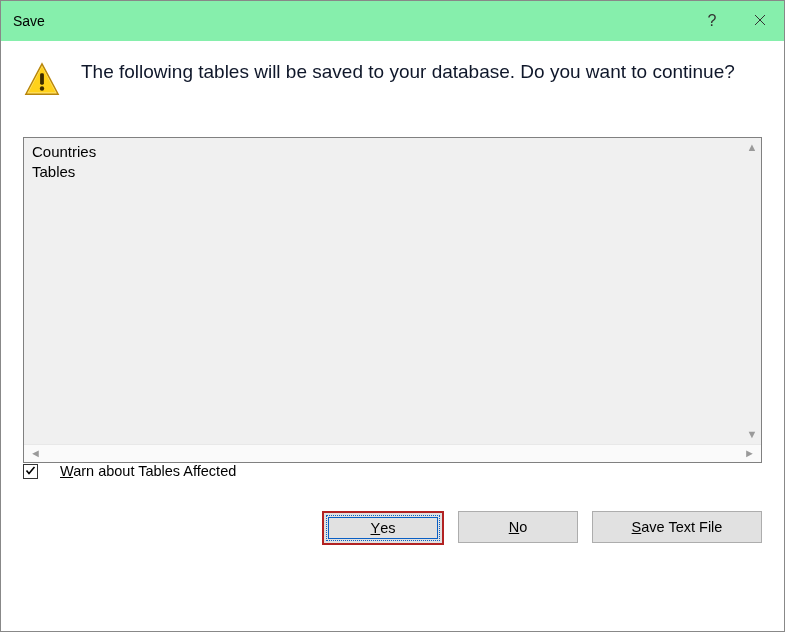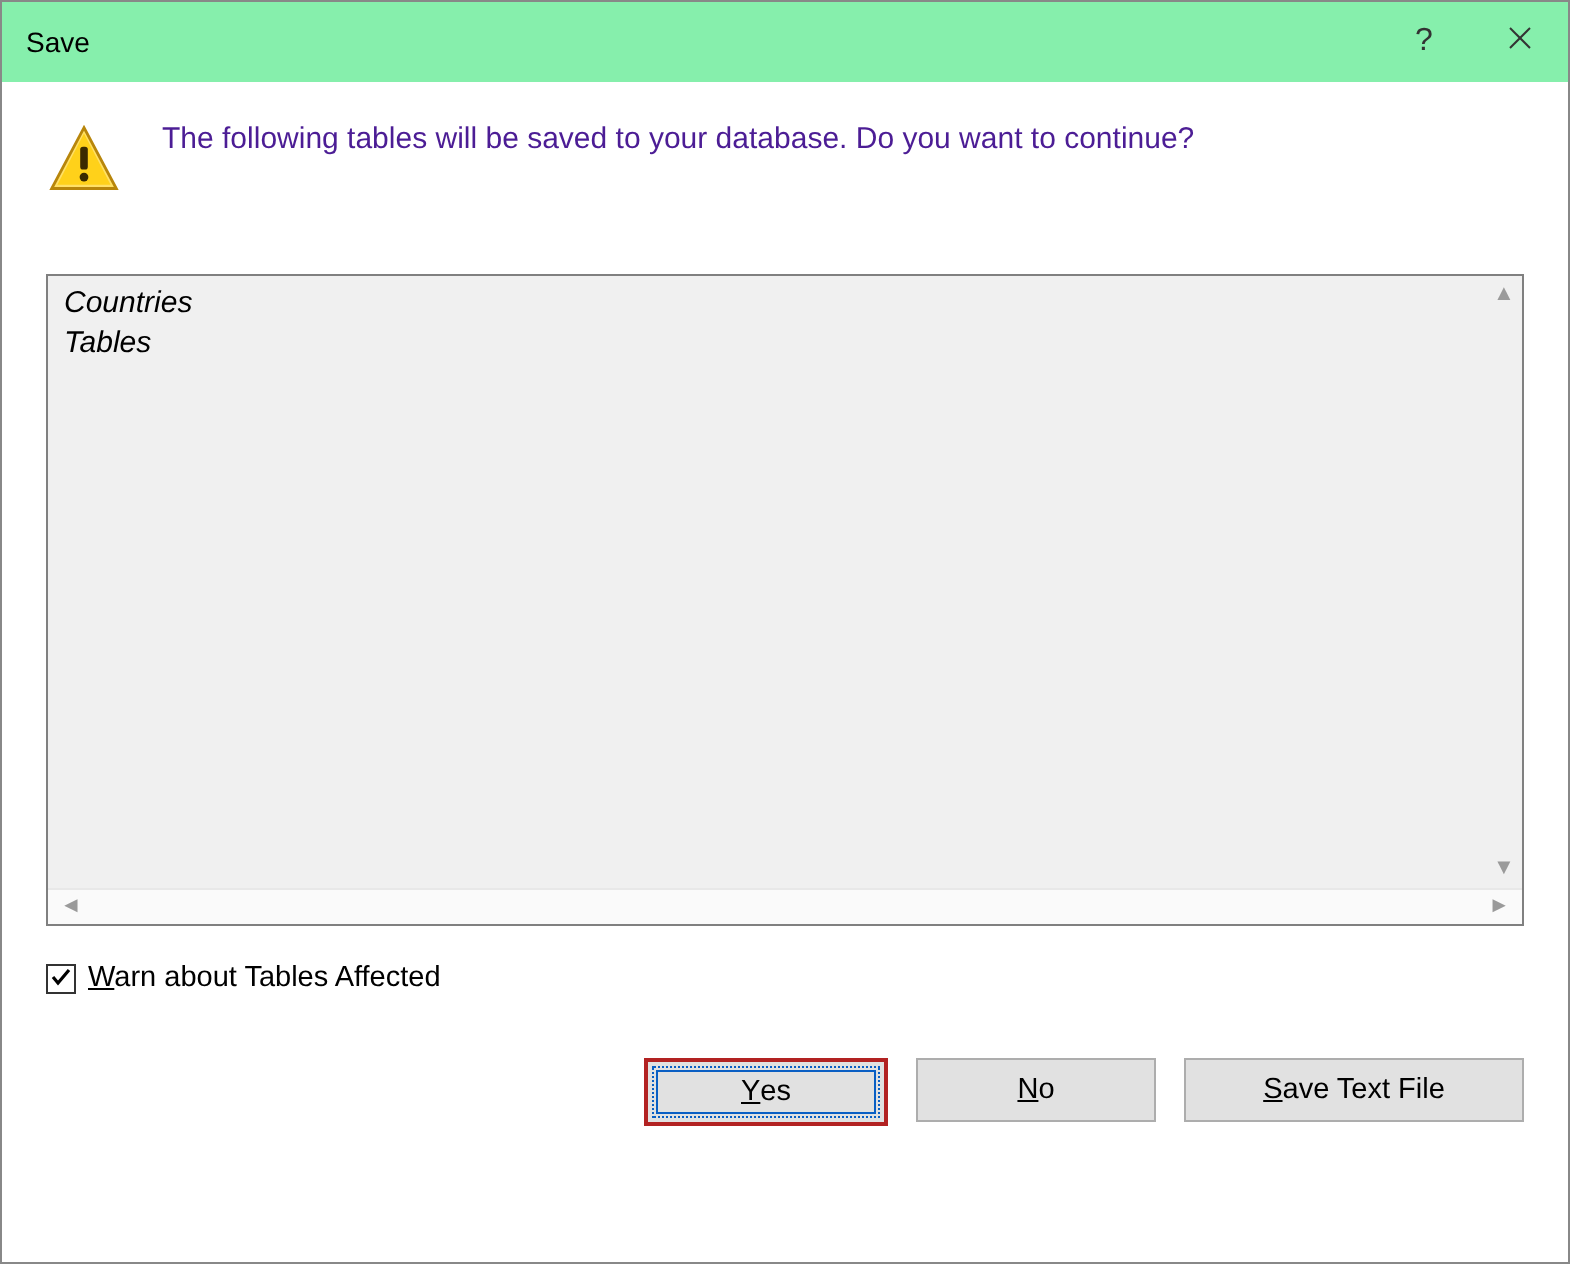--- a/index.html
+++ b/index.html
@@ -60,33 +60,32 @@
       align-items: flex-start;
       gap: 20px;
     }
     .warn-icon {
       width: 38px;
       height: 38px;
       flex-shrink: 0;
       margin-top: 2px;
     }
     .message-text {
-      font-size: 15px;
-      color: #4c1d95;
+      font-size: 19px;
+      color: #0f172a;
       padding-top: 2px;
     }
     .listbox-wrap {
       margin-top: 38px;
       border: 1px solid #808080;
       background: #f0f0f0;
       position: relative;
       height: 326px;
       display: flex;
       flex-direction: column;
-      font-style: italic;
     }
     .listbox-body {
       flex: 1;
       display: flex;
       position: relative;
       overflow: hidden;
     }
     .listbox-content {
       flex: 1;
       padding: 4px 8px;
@@ -119,24 +118,23 @@
       display: flex;
       align-items: center;
       justify-content: space-between;
       padding: 0 6px;
     }
     .hscroll .scroll-arrow {
       color: #9a9a9a;
       font-size: 11px;
     }
     .checkbox-row {
-      margin-top: 18px;
-      display: flex;
-      align-items: center;
-      gap: 6px;
+      display: flex;
+      align-items: center;
+      gap: 22px;
     }
     .checkbox-box {
       width: 15px;
       height: 15px;
       border: 1px solid #333;
       background: #fff;
       display: flex;
       align-items: center;
       justify-content: center;
       cursor: pointer;

